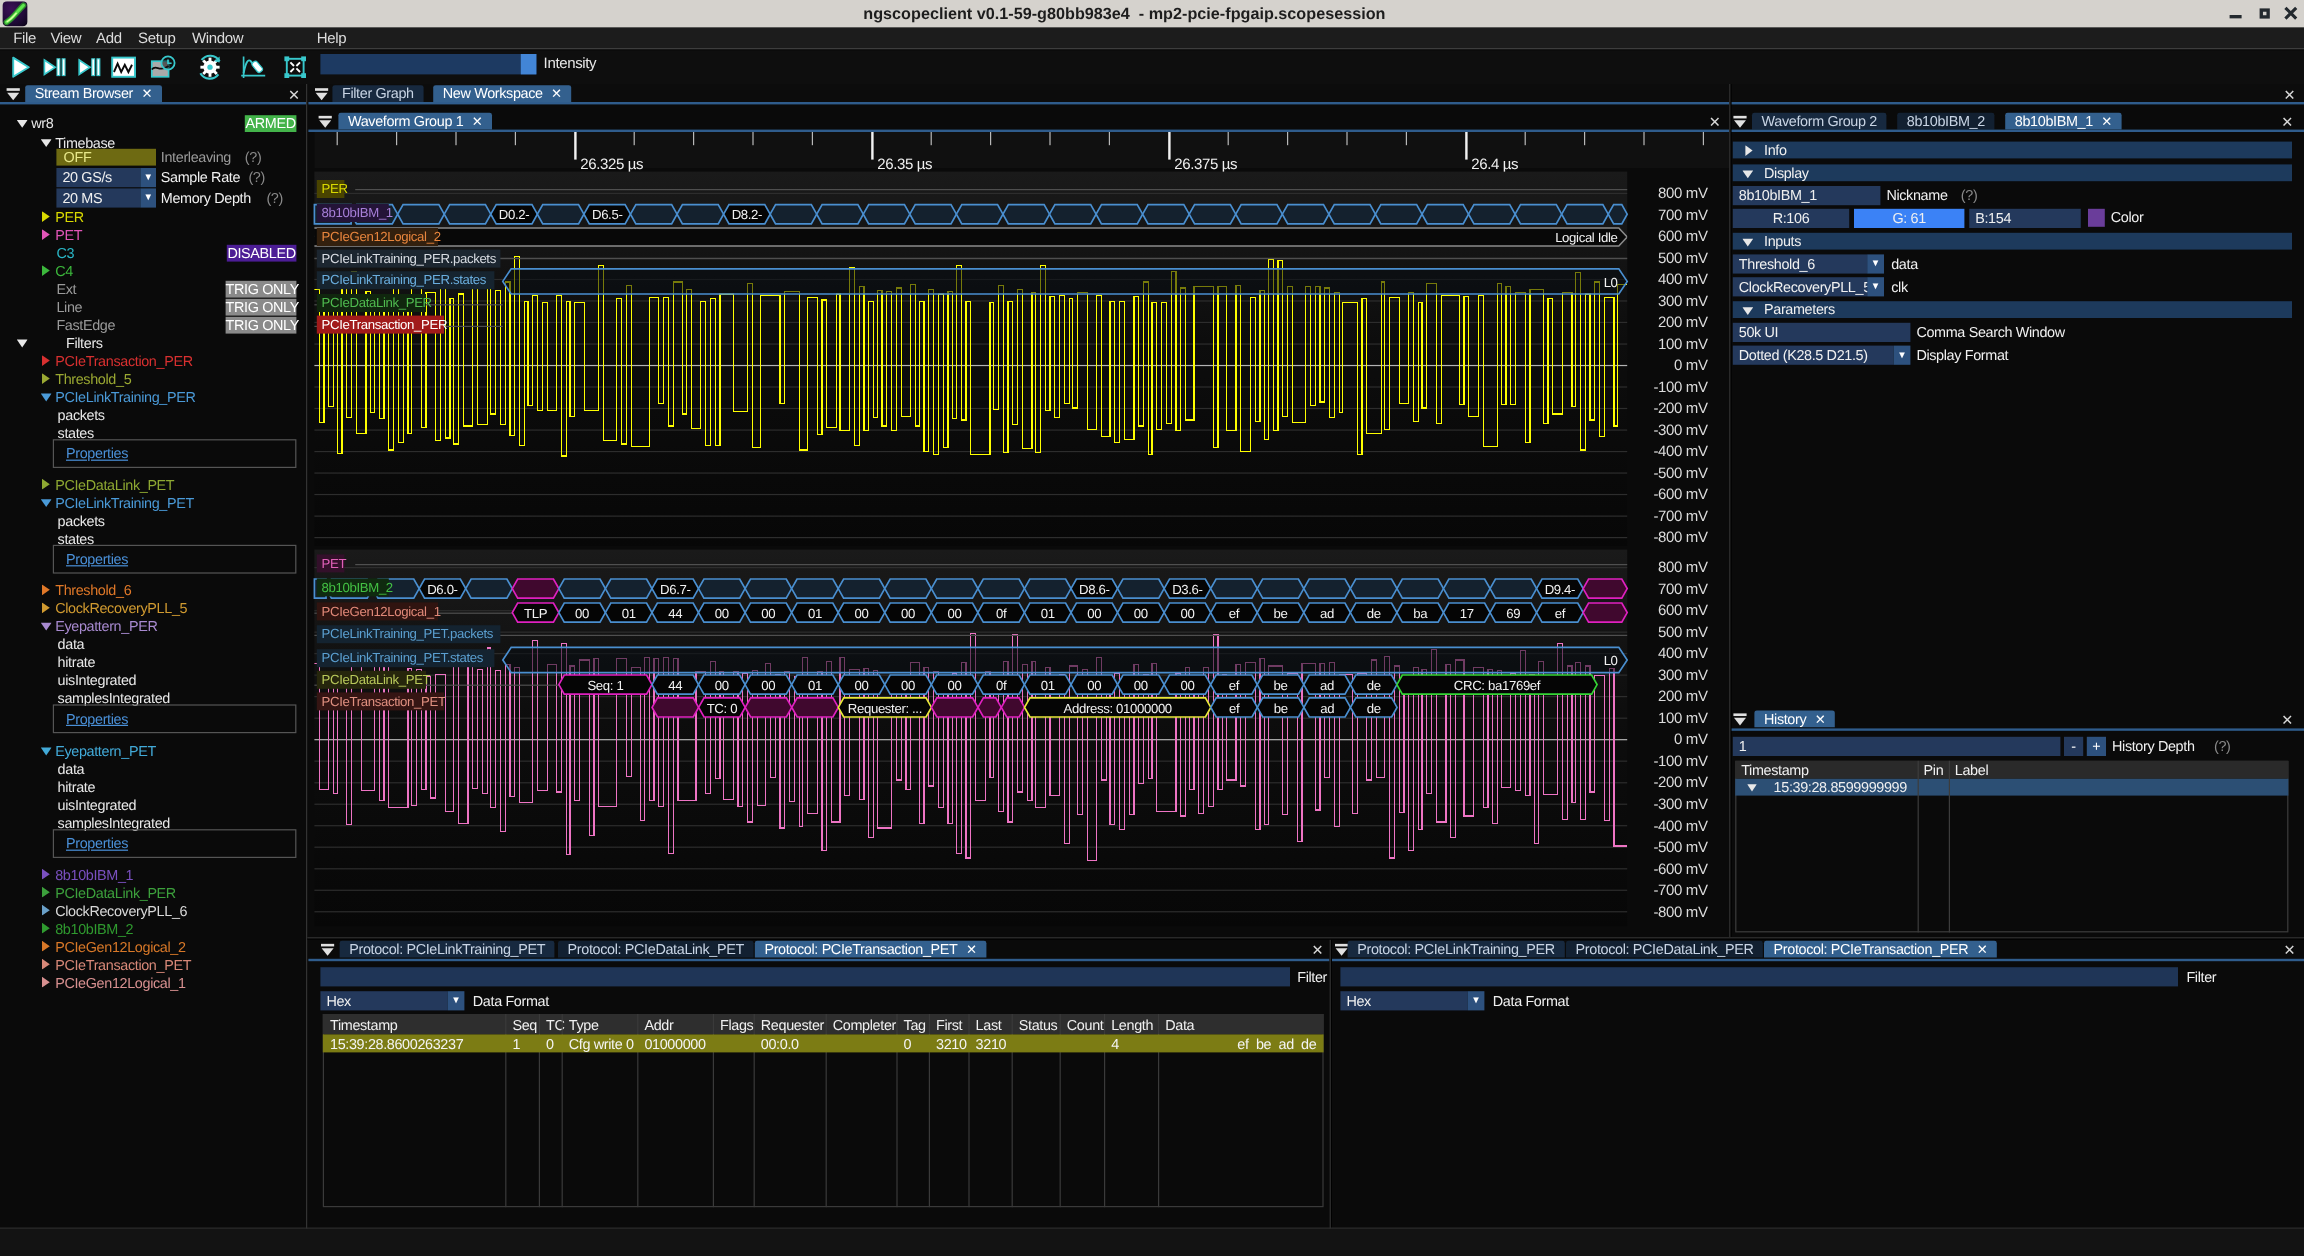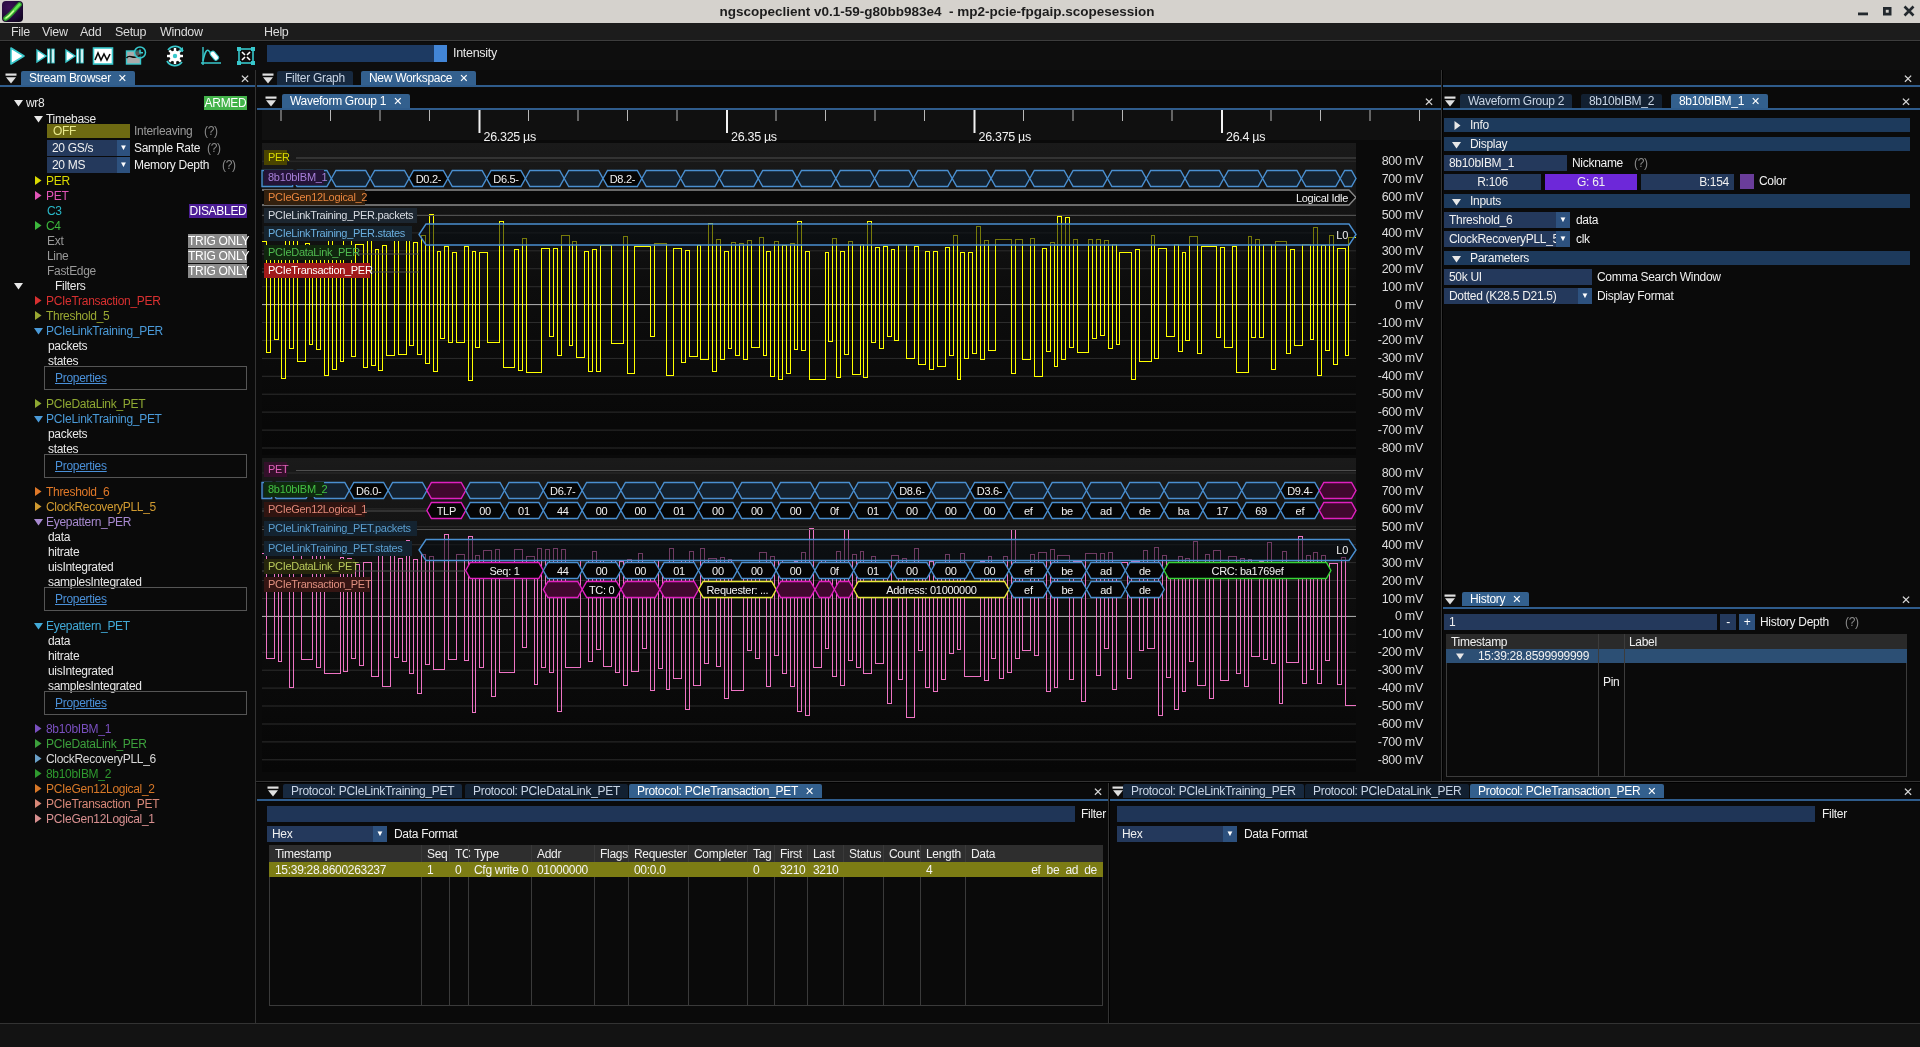--- a/index.html
+++ b/index.html
@@ -605,22 +605,22 @@
 <div class="a" style="left:1470px;top:118px;font-size:12px;color:#f0f0f0;font-weight:normal;line-height:15px;">Info</div>
 <div class="a" style="left:1444px;top:137px;width:466px;height:14px;background:#1d3a5c"></div>
 <svg class="a" style="left:1452px;top:141px" width="9" height="8" viewBox="0 0 9 8">
     <polygon points="0,1 9,1 4.5,7.5" fill="#e8e8e8"></polygon>
   </svg>
 <div class="a" style="left:1470px;top:137px;font-size:12px;color:#f0f0f0;font-weight:normal;line-height:15px;">Display</div>
 <div class="a" style="left:1444px;top:155px;width:123px;height:16px;background:#24395c;color:#f0f0f0;font-size:12px;line-height:16px;padding:0 5px;">8b10bIBM_1</div>
 <div class="a" style="left:1572px;top:156px;font-size:12px;color:#f0f0f0;font-weight:normal;line-height:15px;">Nickname</div>
 <div class="a" style="left:1634px;top:156px;font-size:12px;color:#8a8a8a;font-weight:normal;line-height:15px;">(?)</div>
 <div class="a" style="left:1444px;top:174px;width:97px;height:16px;background:#24395c;color:#f0f0f0;font-size:12px;line-height:16px;padding:0 16px;text-align:center;">R:106</div>
-<div class="a" style="left:1545px;top:174px;width:92px;height:16px;background:#6d28d9;color:#f0f0f0;font-size:12px;line-height:16px;padding:0 5px;text-align:center;">G: 61</div>
-<div class="a" style="left:1641px;top:174px;width:93px;height:16px;background:#24395c;color:#f0f0f0;font-size:12px;line-height:16px;padding:0 5px;text-align:right;">B:154</div>
+<div class="a" style="left:1545px;top:174px;width:92px;height:16px;background:#3b82f6;color:#f0f0f0;font-size:12px;line-height:16px;padding:0 5px;text-align:center;">G: 61</div>
+<div class="a" style="left:1641px;top:174px;width:93px;height:16px;background:#24395c;color:#f0f0f0;font-size:12px;line-height:16px;padding:0 5px;text-align:left;">B:154</div>
 <div class="a" style="left:1740px;top:174px;width:14px;height:15px;background:#6a3d9a"></div>
 <div class="a" style="left:1759px;top:174px;font-size:12px;color:#f0f0f0;font-weight:normal;line-height:15px;">Color</div>
 <div class="a" style="left:1444px;top:194px;width:466px;height:14px;background:#1d3a5c"></div>
 <svg class="a" style="left:1452px;top:198px" width="9" height="8" viewBox="0 0 9 8">
     <polygon points="0,1 9,1 4.5,7.5" fill="#e8e8e8"></polygon>
   </svg>
 <div class="a" style="left:1470px;top:194px;font-size:12px;color:#f0f0f0;font-weight:normal;line-height:15px;">Inputs</div>
 <div class="a" style="left:1444px;top:212px;width:112px;height:16px;background:#24395c;color:#f0f0f0;font-size:12px;line-height:16px;padding:0 5px;">Threshold_6</div>
 <div class="cbtn" style="left:1556px;top:212px;width:14px">▼</div>
 <div class="a" style="left:1576px;top:213px;font-size:12px;color:#f0f0f0;font-weight:normal;line-height:15px;">data</div>
@@ -645,21 +645,21 @@
 <div class="a" style="left:1443px;top:607px;width:477px;height:2px;background:#2f5c8c"></div>
 <div class="a" style="left:1901px;top:594px;font-size:12px;line-height:12px;color:#d8d8d8;letter-spacing:0">✕</div>
 <div class="a" style="left:1444px;top:614px;width:273px;height:16px;background:#24395c;color:#f0f0f0;font-size:12px;line-height:16px;padding:0 5px;">1</div>
 <div class="a" style="left:1720px;top:614px;width:16px;height:16px;background:#24395c;color:#fff;font-size:12px;line-height:16px;text-align:center">-</div>
 <div class="a" style="left:1739px;top:614px;width:16px;height:16px;background:#2d517e;color:#fff;font-size:12px;line-height:16px;text-align:center">+</div>
 <div class="a" style="left:1760px;top:615px;font-size:12px;color:#f0f0f0;font-weight:normal;line-height:15px;">History Depth</div>
 <div class="a" style="left:1845px;top:615px;font-size:12px;color:#8a8a8a;font-weight:normal;line-height:15px;">(?)</div>
 <div class="a" style="left:1446px;top:634px;width:461px;height:143px;border:1px solid #3c3c3c"></div>
 <div class="a" style="left:1446px;top:634px;width:461px;height:15px;background:#2a2a2a"></div>
 <div class="a" style="left:1451px;top:635px;font-size:12px;color:#f0f0f0;font-weight:normal;line-height:15px;">Timestamp</div>
-<div class="a" style="left:1603px;top:635px;font-size:12px;color:#f0f0f0;font-weight:normal;line-height:15px;margin-top:40px;">Pin</div>
+<div class="a" style="left:1603px;top:635px;font-size:12px;color:#f0f0f0;font-weight:normal;line-height:15px;">Pin</div>
 <div class="a" style="left:1629px;top:635px;font-size:12px;color:#f0f0f0;font-weight:normal;line-height:15px;">Label</div>
 <div class="a" style="left:1446px;top:649px;width:461px;height:14px;background:#2c4f74"></div>
 <svg class="a" style="left:1456px;top:653px" width="8" height="7" viewBox="0 0 8 7">
     <polygon points="0,0.5 8,0.5 4,6.5" fill="#e8e8e8"></polygon>
   </svg>
 <div class="a" style="left:1478px;top:649px;font-size:12px;color:#f0f0f0;font-weight:normal;line-height:15px;">15:39:28.8599999999</div>
 <div class="a" style="left:1598px;top:634px;width:1px;height:143px;background:#3c3c3c"></div>
 <div class="a" style="left:1624px;top:634px;width:1px;height:143px;background:#3c3c3c"></div>
 <svg class="a" style="left:267px;top:786px" width="12" height="11" viewBox="0 0 12 11">
     <rect x="0.5" y="0.5" width="11" height="2.2" fill="#e0e0e0"></rect>

